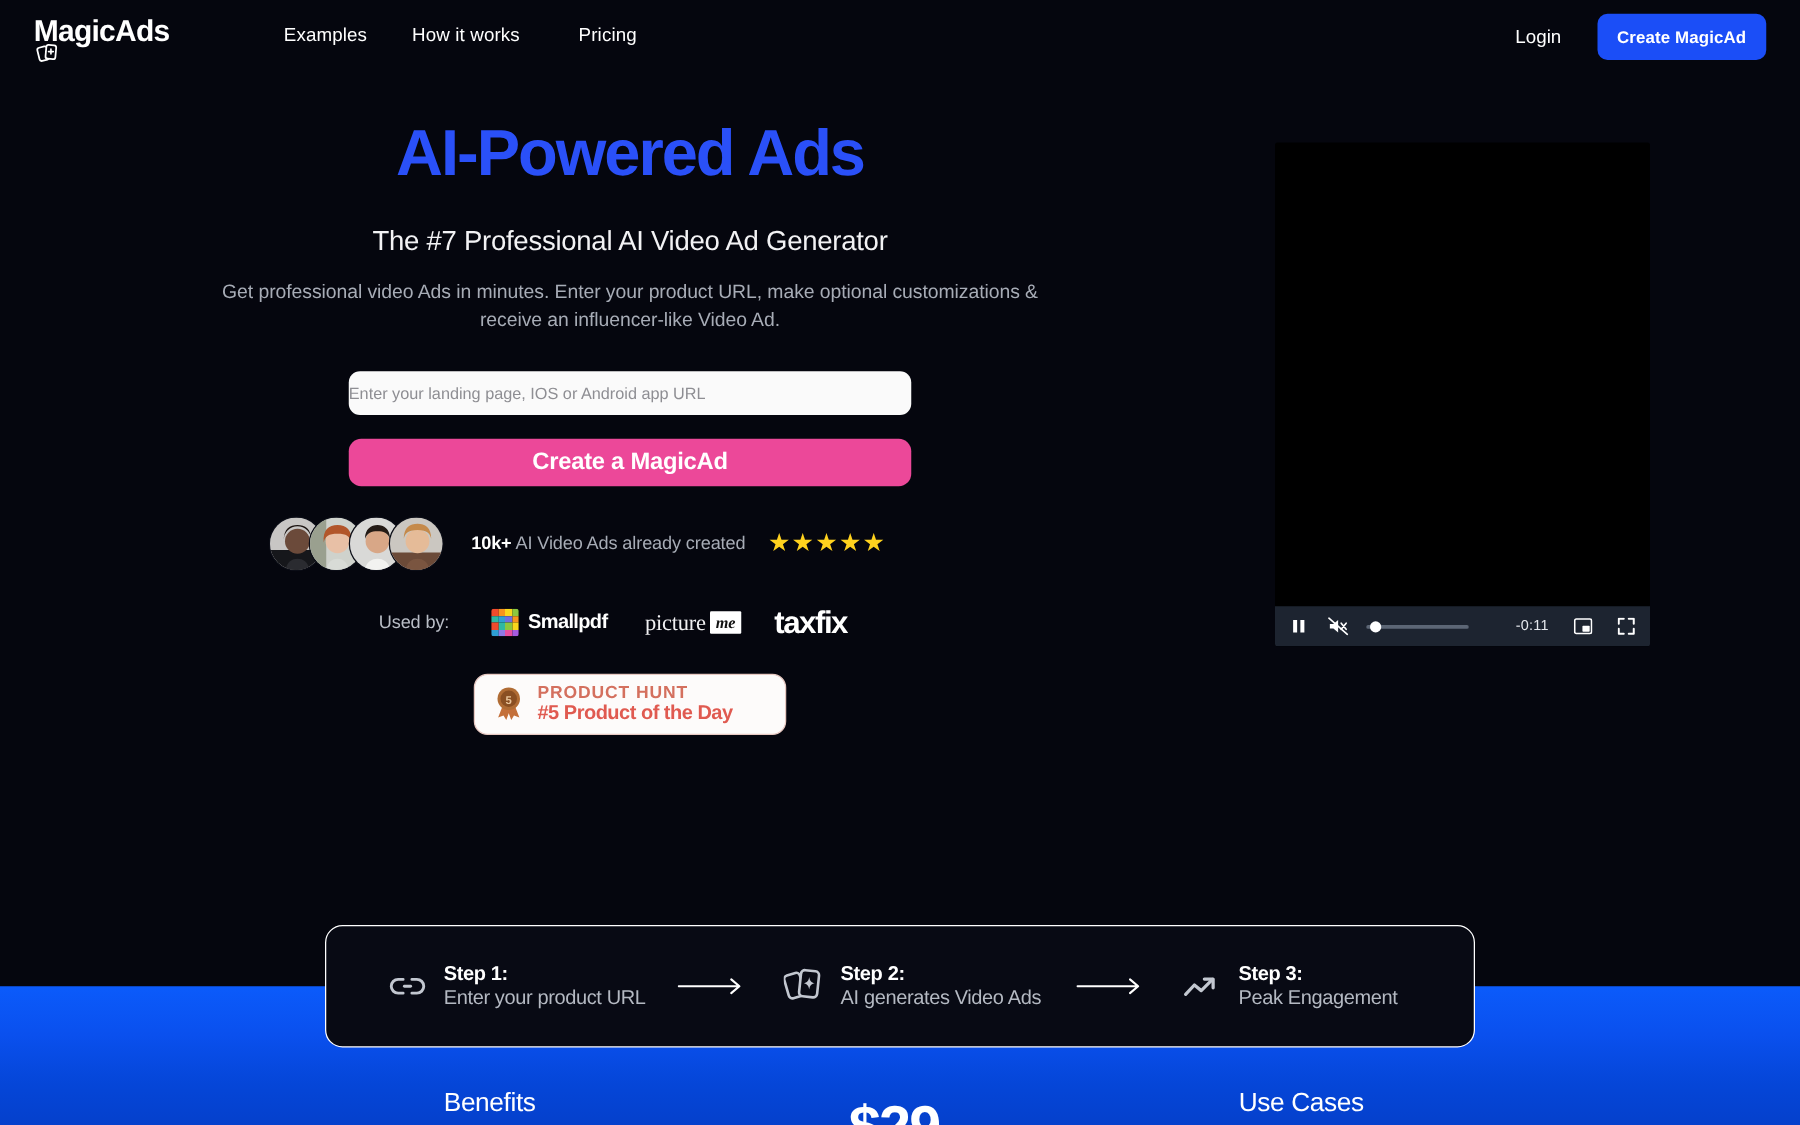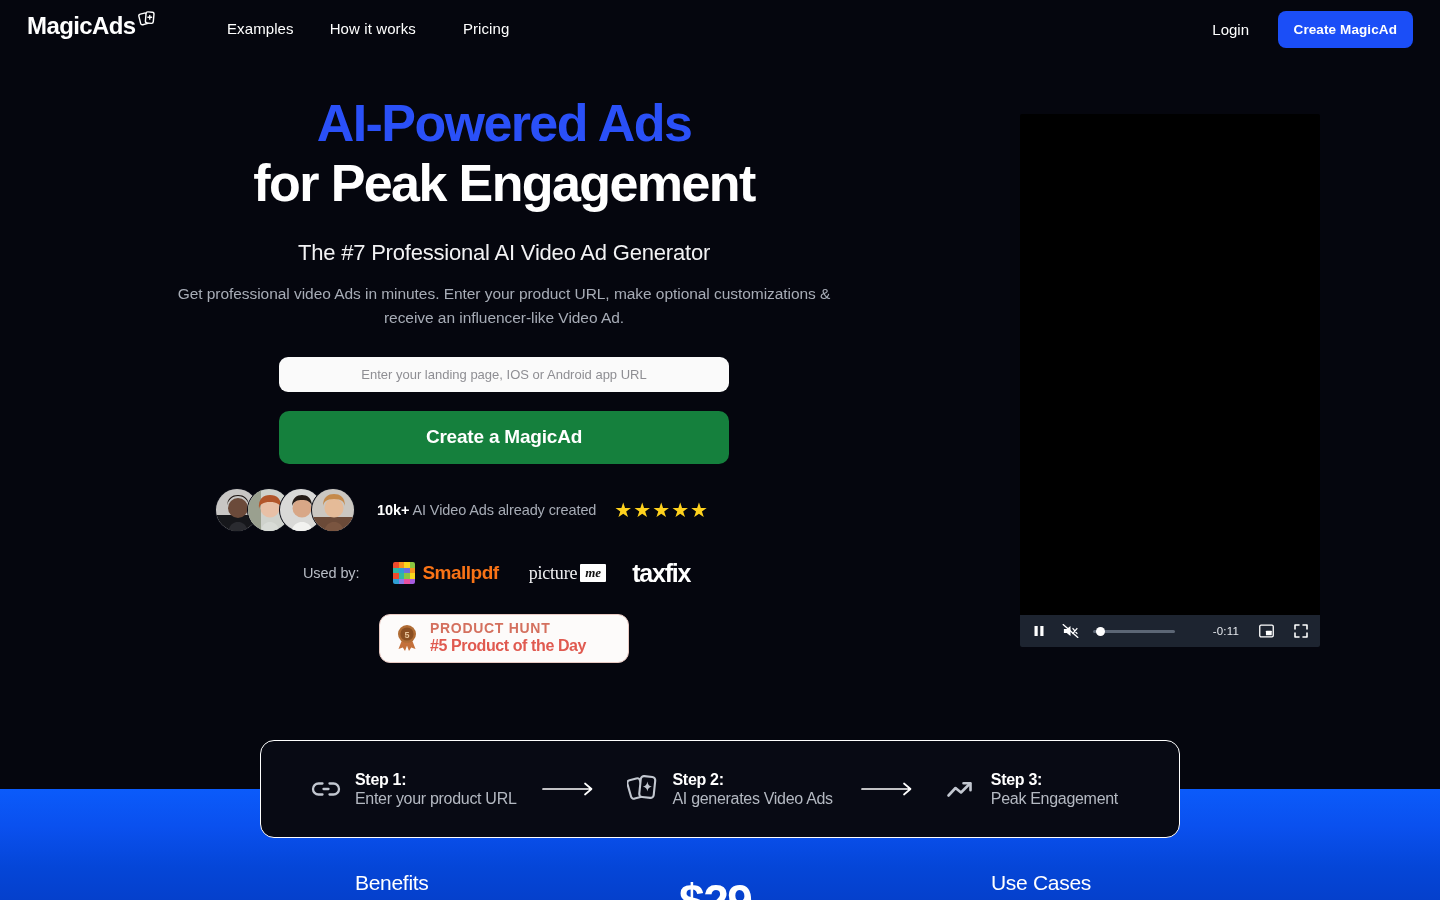--- a/index.html
+++ b/index.html
@@ -11,21 +11,21 @@
     position:relative;
   }
 
   
   .nav {
     position:absolute; top:0; left:0; width:1440px; height:60px;
     display:flex; align-items:center; z-index:40;
   }
   .logo-wrap {
     position:absolute; left:27px; top:14px;
-    display:flex; align-items:flex-start;
+    display:flex; align-items:flex-start;flex-direction:column;
   }
   .logo-text {
     font-size:24px; font-weight:700; letter-spacing:-0.6px;
     color:#fff; line-height:1;
   }
   .logo-icon { margin-left:1px; margin-top:-5px; }
 
   .nav-links { position:absolute; left:227px; top:20px; display:flex; gap:0; }
   .nav-link {
     font-size:15px; color:#ffffff; text-decoration:none;
@@ -67,30 +67,30 @@
   .desc {
     margin-top:16px;
     font-size:15.5px; line-height:1.5; color:#a7acb6;
     text-align:center; max-width:690px; letter-spacing:-0.05px;
   }
 
   .url-input {
     margin-top:28px;
     width:450px; height:35px;
     background:#fafafa; border:none; border-radius:9px;
-    font-size:13px; color:#3a3a3a; text-align:center;
+    font-size:13px; color:#3a3a3a; text-align:left;
     font-family:"Liberation Sans", sans-serif;
     outline:none;
   }
   .url-input::placeholder { color:#8e8e93; }
 
   .cta-btn {
     margin-top:19px;
-    width:450px; height:53px;
-    background:#15803d; border:none; border-radius:10px;
+    width:450px; height:38px;
+    background:#ec4899; border:none; border-radius:10px;
     color:#fff; font-size:19px; font-weight:600;
     letter-spacing:-0.2px; cursor:pointer;
     font-family:"Liberation Sans", sans-serif;
   }
 
   
   .social {
     margin-top:24px;
     display:flex; align-items:center;
     width:578px;
@@ -116,21 +116,21 @@
     width:578px; padding-left:88px;
   }
   .usedby-label { font-size:14.5px; color:#b9bdc6; letter-spacing:-0.1px; }
   .brand-smallpdf { display:flex; align-items:center; margin-left:34px; }
   .pdf-grid {
     width:22px; height:22px; display:grid;
     grid-template-columns:repeat(4,1fr); grid-template-rows:repeat(4,1fr);
     border-radius:2px; overflow:hidden;
   }
   .brand-smallpdf-name {
-    margin-left:7px; font-size:19px; font-weight:700; color:#f97316;
+    margin-left:7px; font-size:16px; font-weight:700; color:#ffffff;
     letter-spacing:-0.5px;
   }
   .brand-pictureme { display:flex; align-items:center; margin-left:30px; }
   .pm-word { font-family:"Liberation Serif", serif; font-size:18px; color:#f0f0f2; letter-spacing:-0.2px; }
   .pm-box {
     margin-left:3px; background:#ffffff; color:#111;
     font-family:"Liberation Serif", serif; font-style:italic; font-weight:700;
     font-size:13px; padding:1px 5px; border-radius:1px; line-height:1.25;
   }
   .brand-taxfix {
@@ -152,21 +152,21 @@
     letter-spacing:0.7px; line-height:1.1;
   }
   .ph-main {
     font-size:16px; font-weight:700; color:#e05a50;
     letter-spacing:-0.4px; margin-top:1px; line-height:1.15;
   }
 
   
   .video-box {
     position:absolute; left:1020px; top:114px;
-    width:300px; height:533px;
+    width:300px; height:403px;
     background:#000000; border-radius:2px; overflow:hidden;
   }
   .video-controls {
     position:absolute; bottom:0; left:0; width:300px; height:32px;
     background:#1d2430;
     display:flex; align-items:center; padding:0 12px;
   }
   .vc-btn { cursor:pointer; display:flex; align-items:center; justify-content:center; }
   .vol-track {
     position:relative; width:82px; height:3px; background:#5c6675;
@@ -239,21 +239,20 @@
   </div>
 
   <a class="login-link" href="#">Login</a>
   <button class="create-btn">Create MagicAd</button>
 </div>
 
 <div class="hero">
 
   <h1 class="h1">
     <div class="h1-line1">AI-Powered Ads</div>
-    <div class="h1-line2">for Peak Engagement</div>
   </h1>
 
   <div class="subhead">The #7 Professional AI Video Ad Generator</div>
   <div class="desc">Get professional video Ads in minutes. Enter your product URL, make optional customizations &amp; receive an influencer-like Video Ad.</div>
 
   <input class="url-input" type="text" placeholder="Enter your landing page, IOS or Android app URL" style="">
 
   <button class="cta-btn">Create a MagicAd</button>
 
   <div class="social">

